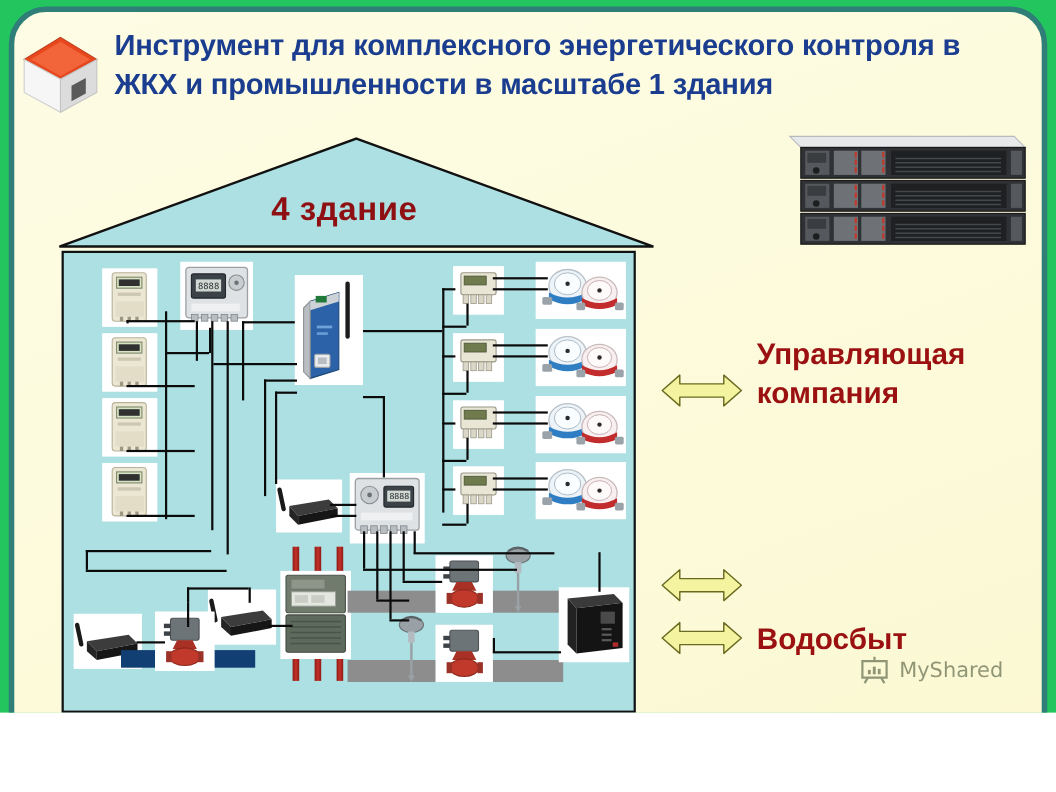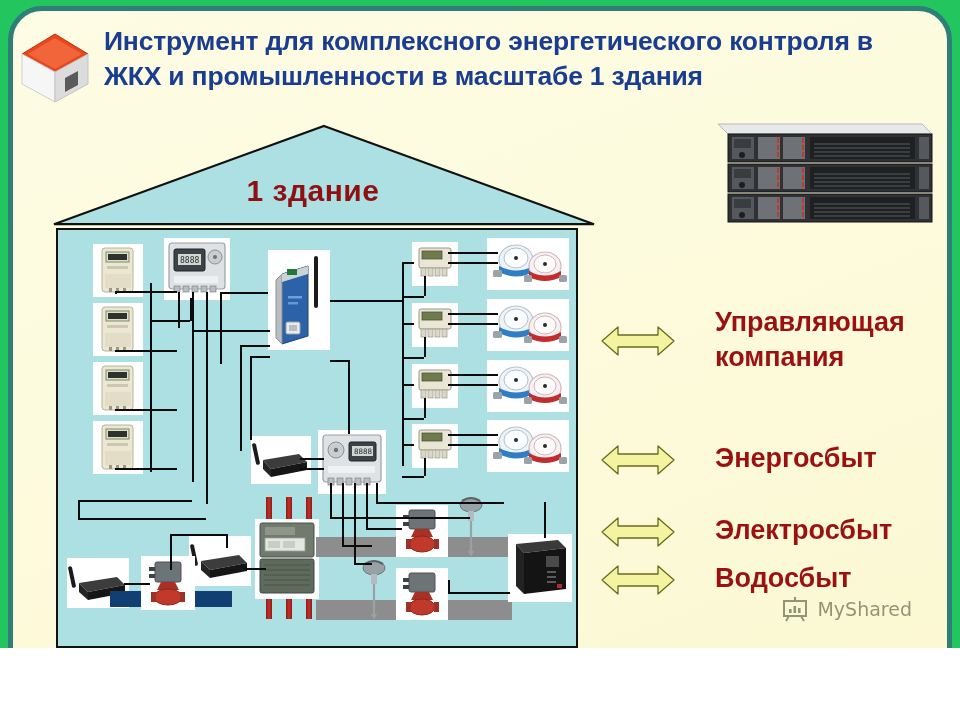--- a/index.html
+++ b/index.html
@@ -134,22 +134,21 @@
     left: 700px;
     top: 122px;
     width: 238px;
     height: 104px;
   }
 
   
   .legend-row {
     position: absolute;
     display: flex;
-    align-items: center;
-    gap: 27px;
+    align-items: flex-end;
   }
   .arrow-ico {
     width: 76px;
     height: 38px;
     flex: 0 0 auto;
     margin-top: 3px;
   }
   .legend-text {
     font-size: 27px;
     font-weight: bold;
@@ -194,21 +193,21 @@
   </div>
 
   <div class="title-block">Инструмент для комплексного энергетического контроля в ЖКХ и промышленности в масштабе 1 здания</div>
 
   <div class="building">
 
     <svg class="roof" viewBox="0 0 570 112" preserveAspectRatio="none">
       <polygon points="296,4 566,104 26,104" fill="#ade0e3" stroke="#111111" stroke-width="2.2"></polygon>
     </svg>
 
-    <div class="bld-label">1 здание</div>
+    <div class="bld-label">4 здание</div>
 
     <div class="walls"></div>
   </div>
 
   <div class="dev" style="left:93px;top:244px;width:50px;height:53px;">
     <svg viewBox="0 0 50 53">
       <rect x="0" y="0" width="50" height="53" fill="#fff"></rect>
       <rect x="9" y="4" width="31" height="44" rx="3" fill="#ece7d2" stroke="#b9b29a" stroke-width="1"></rect>
       <rect x="13" y="8" width="23" height="10" fill="#d8e2c4" stroke="#7e8a6a" stroke-width="1"></rect>
       <rect x="15" y="10" width="19" height="6" fill="#303030"></rect>
@@ -731,32 +730,25 @@
   </div>
 
   <div class="legend-row" style="left:600px;top:305px;width:350px;">
     <svg class="arrow-ico" viewBox="0 0 76 38">
       <polygon points="2,19 18,5 18,13 58,13 58,5 74,19 58,33 58,25 18,25 18,33" fill="#f4f4a0" stroke="#6a6a21" stroke-width="1.3" stroke-linejoin="round"></polygon>
     </svg>
     <div class="legend-text">Управляющая
 компания</div>
   </div>
 
-  <div class="legend-row" style="left:600px;top:438px;width:350px;">
-    <svg class="arrow-ico" viewBox="0 0 76 38">
-      <polygon points="2,19 18,5 18,13 58,13 58,5 74,19 58,33 58,25 18,25 18,33" fill="#f4f4a0" stroke="#6a6a21" stroke-width="1.3" stroke-linejoin="round"></polygon>
-    </svg>
-    <div class="legend-text">Энергосбыт</div>
-  </div>
 
   <div class="legend-row" style="left:600px;top:510px;width:350px;">
     <svg class="arrow-ico" viewBox="0 0 76 38">
       <polygon points="2,19 18,5 18,13 58,13 58,5 74,19 58,33 58,25 18,25 18,33" fill="#f4f4a0" stroke="#6a6a21" stroke-width="1.3" stroke-linejoin="round"></polygon>
     </svg>
-    <div class="legend-text">Электросбыт</div>
   </div>
 
   <div class="legend-row" style="left:600px;top:558px;width:350px;">
     <svg class="arrow-ico" viewBox="0 0 76 38">
       <polygon points="2,19 18,5 18,13 58,13 58,5 74,19 58,33 58,25 18,25 18,33" fill="#f4f4a0" stroke="#6a6a21" stroke-width="1.3" stroke-linejoin="round"></polygon>
     </svg>
     <div class="legend-text">Водосбыт</div>
   </div>
 
   <div class="watermark">

